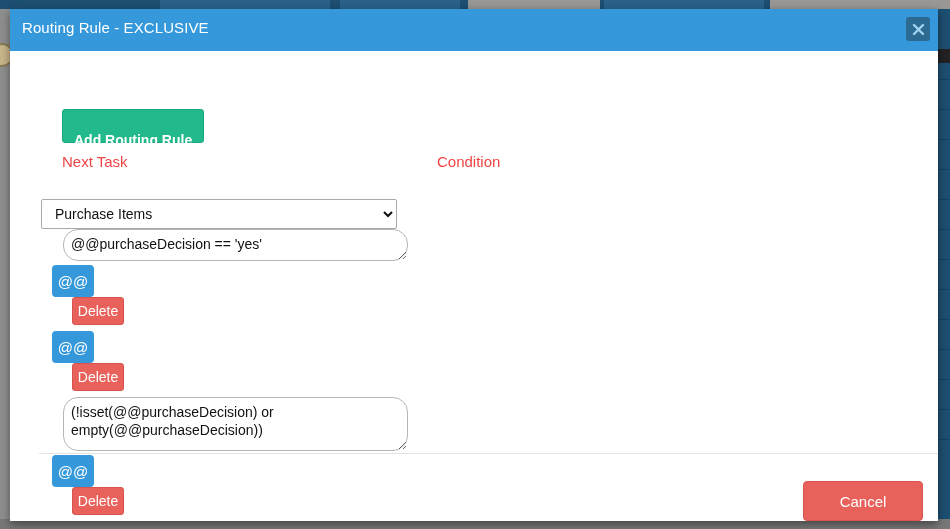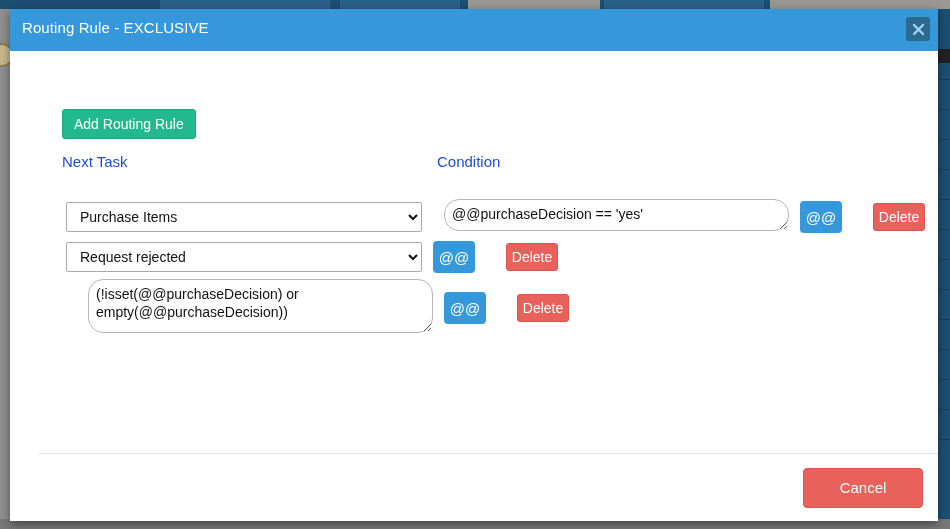--- a/index.html
+++ b/index.html
@@ -127,52 +127,54 @@
     position: relative;
     flex: 1 1 auto;
     background: #ffffff;
   }
 
   .add-rule-btn {
     position: absolute;
     left: 52px;
     top: 58px;
     height: 30px;
-    padding: 0 11px;
+    padding: 16px 11px;
     background: #22b98c;
     color: #ffffff;
     border: 1px solid #1aa87e;
     border-radius: 3px;
     font-family: "Liberation Sans", sans-serif;
     font-size: 14px;
     cursor: pointer;
     line-height: 28px;
+    font-weight: bold;
   }
 
   .col-head {
     position: absolute;
     top: 102px;
     font-size: 15px;
-    color: #1d4ed8;
+    color: #ef4444;
   }
   .col-head.next-task { left: 52px; }
   .col-head.condition { left: 427px; }
 
   .rules-area {
     position: absolute;
     left: 0;
     top: 148px;
     width: 100%;
   }
   .rule-row {
     position: relative;
     display: flex;
-    align-items: center;
+    align-items: flex-start;
     margin-bottom: 6px;
-    padding-left: 56px;
+    padding-left: 31px;
+    flex-direction: column;
   }
 
   .task-select {
     width: 356px;
     height: 30px;
     font-family: "Liberation Sans", sans-serif;
     font-size: 14px;
     color: #111111;
     padding: 3px 4px 3px 9px;
     border: 1px solid #a9a9a9;
@@ -225,21 +227,21 @@
     font-family: "Liberation Sans", sans-serif;
     font-size: 14px;
     cursor: pointer;
     padding: 0;
   }
 
   .modal-footer {
     flex: 0 0 67px;
     border-top: 1px solid #e3e3e3;
     display: flex;
-    align-items: center;
+    align-items: flex-end;
     justify-content: flex-end;
     padding-right: 15px;
     gap: 12px;
     background: #ffffff;
     margin-left: 29px;
   }
   .footer-btn {
     width: 120px;
     height: 40px;
     border-radius: 4px;
@@ -316,23 +318,20 @@
             <option>Purchase Items</option>
           </select>
           <div class="cond-wrap">
             <textarea class="cond-input h1" style="">@@purchaseDecision == 'yes'</textarea>
           </div>
           <button class="atat-btn">@@</button>
           <button class="delete-btn">Delete</button>
         </div>
 
         <div class="rule-row">
-          <select class="task-select">
-            <option>Request rejected</option>
-          </select>
           <button class="atat-btn">@@</button>
           <button class="delete-btn">Delete</button>
         </div>
 
         <div class="rule-row">
           <div class="cond-wrap">
             <textarea class="cond-input h2" style="">(!isset(@@purchaseDecision) or empty(@@purchaseDecision))</textarea>
           </div>
           <button class="atat-btn">@@</button>
           <button class="delete-btn">Delete</button>

